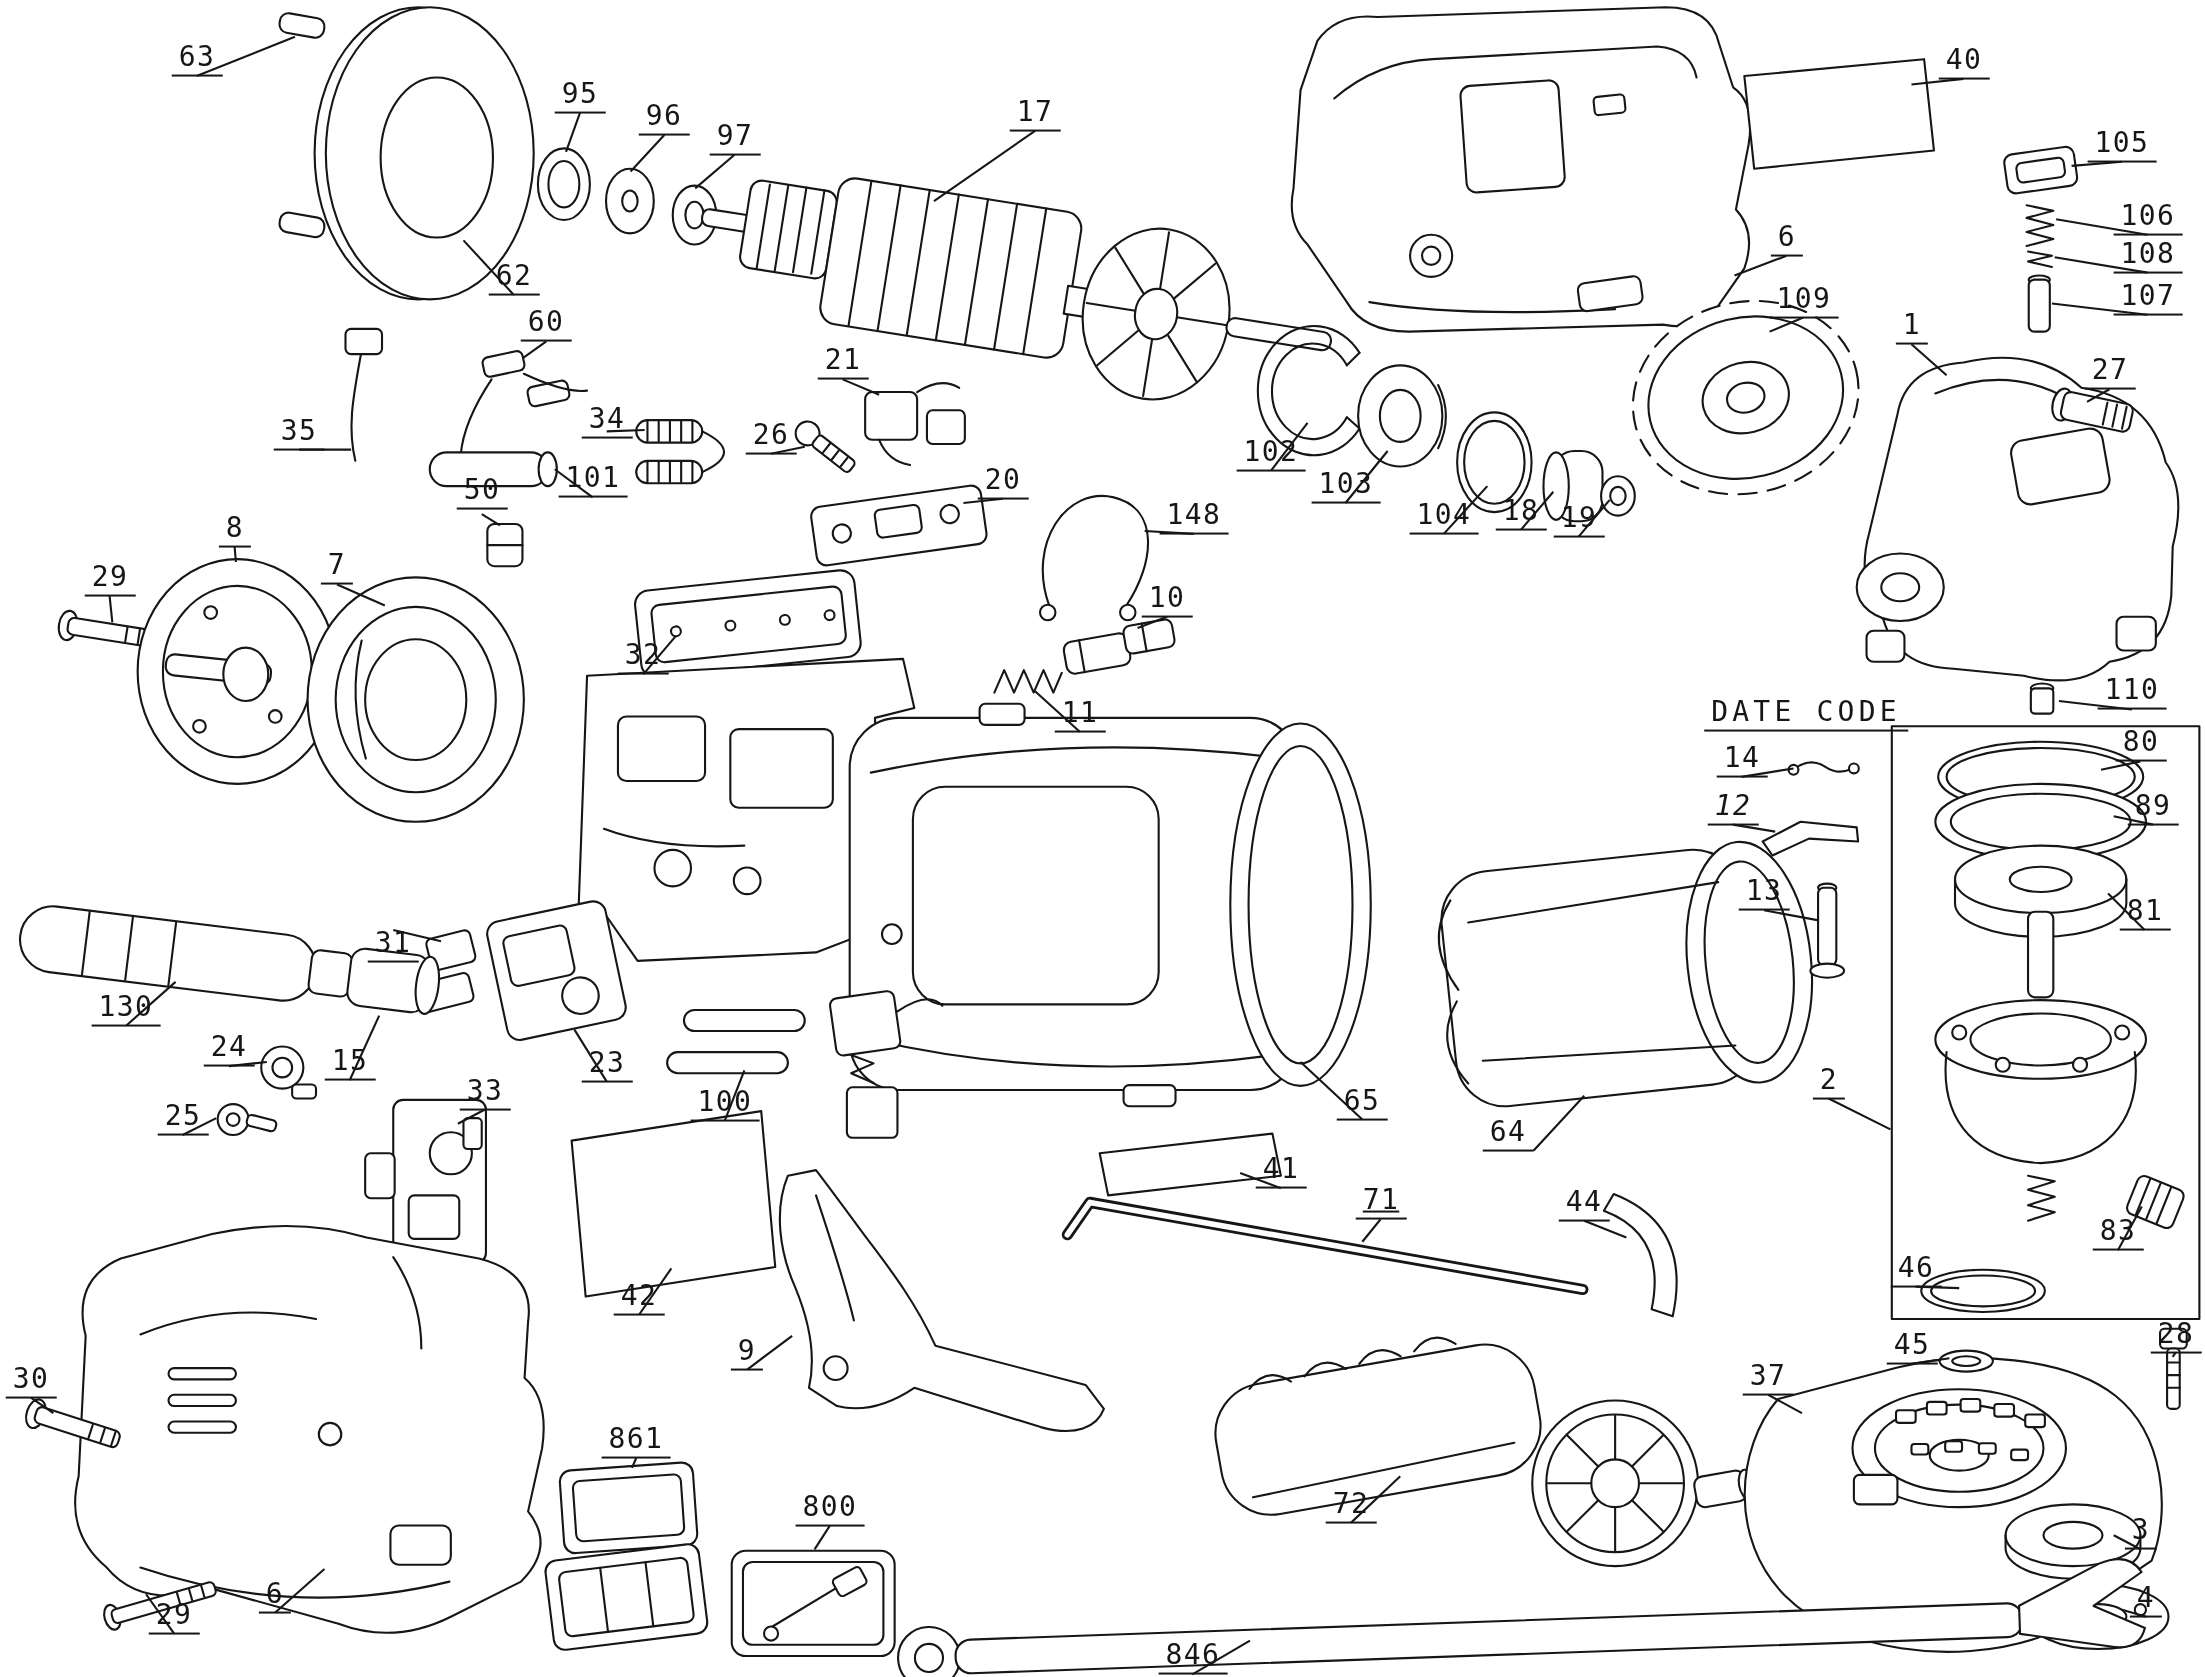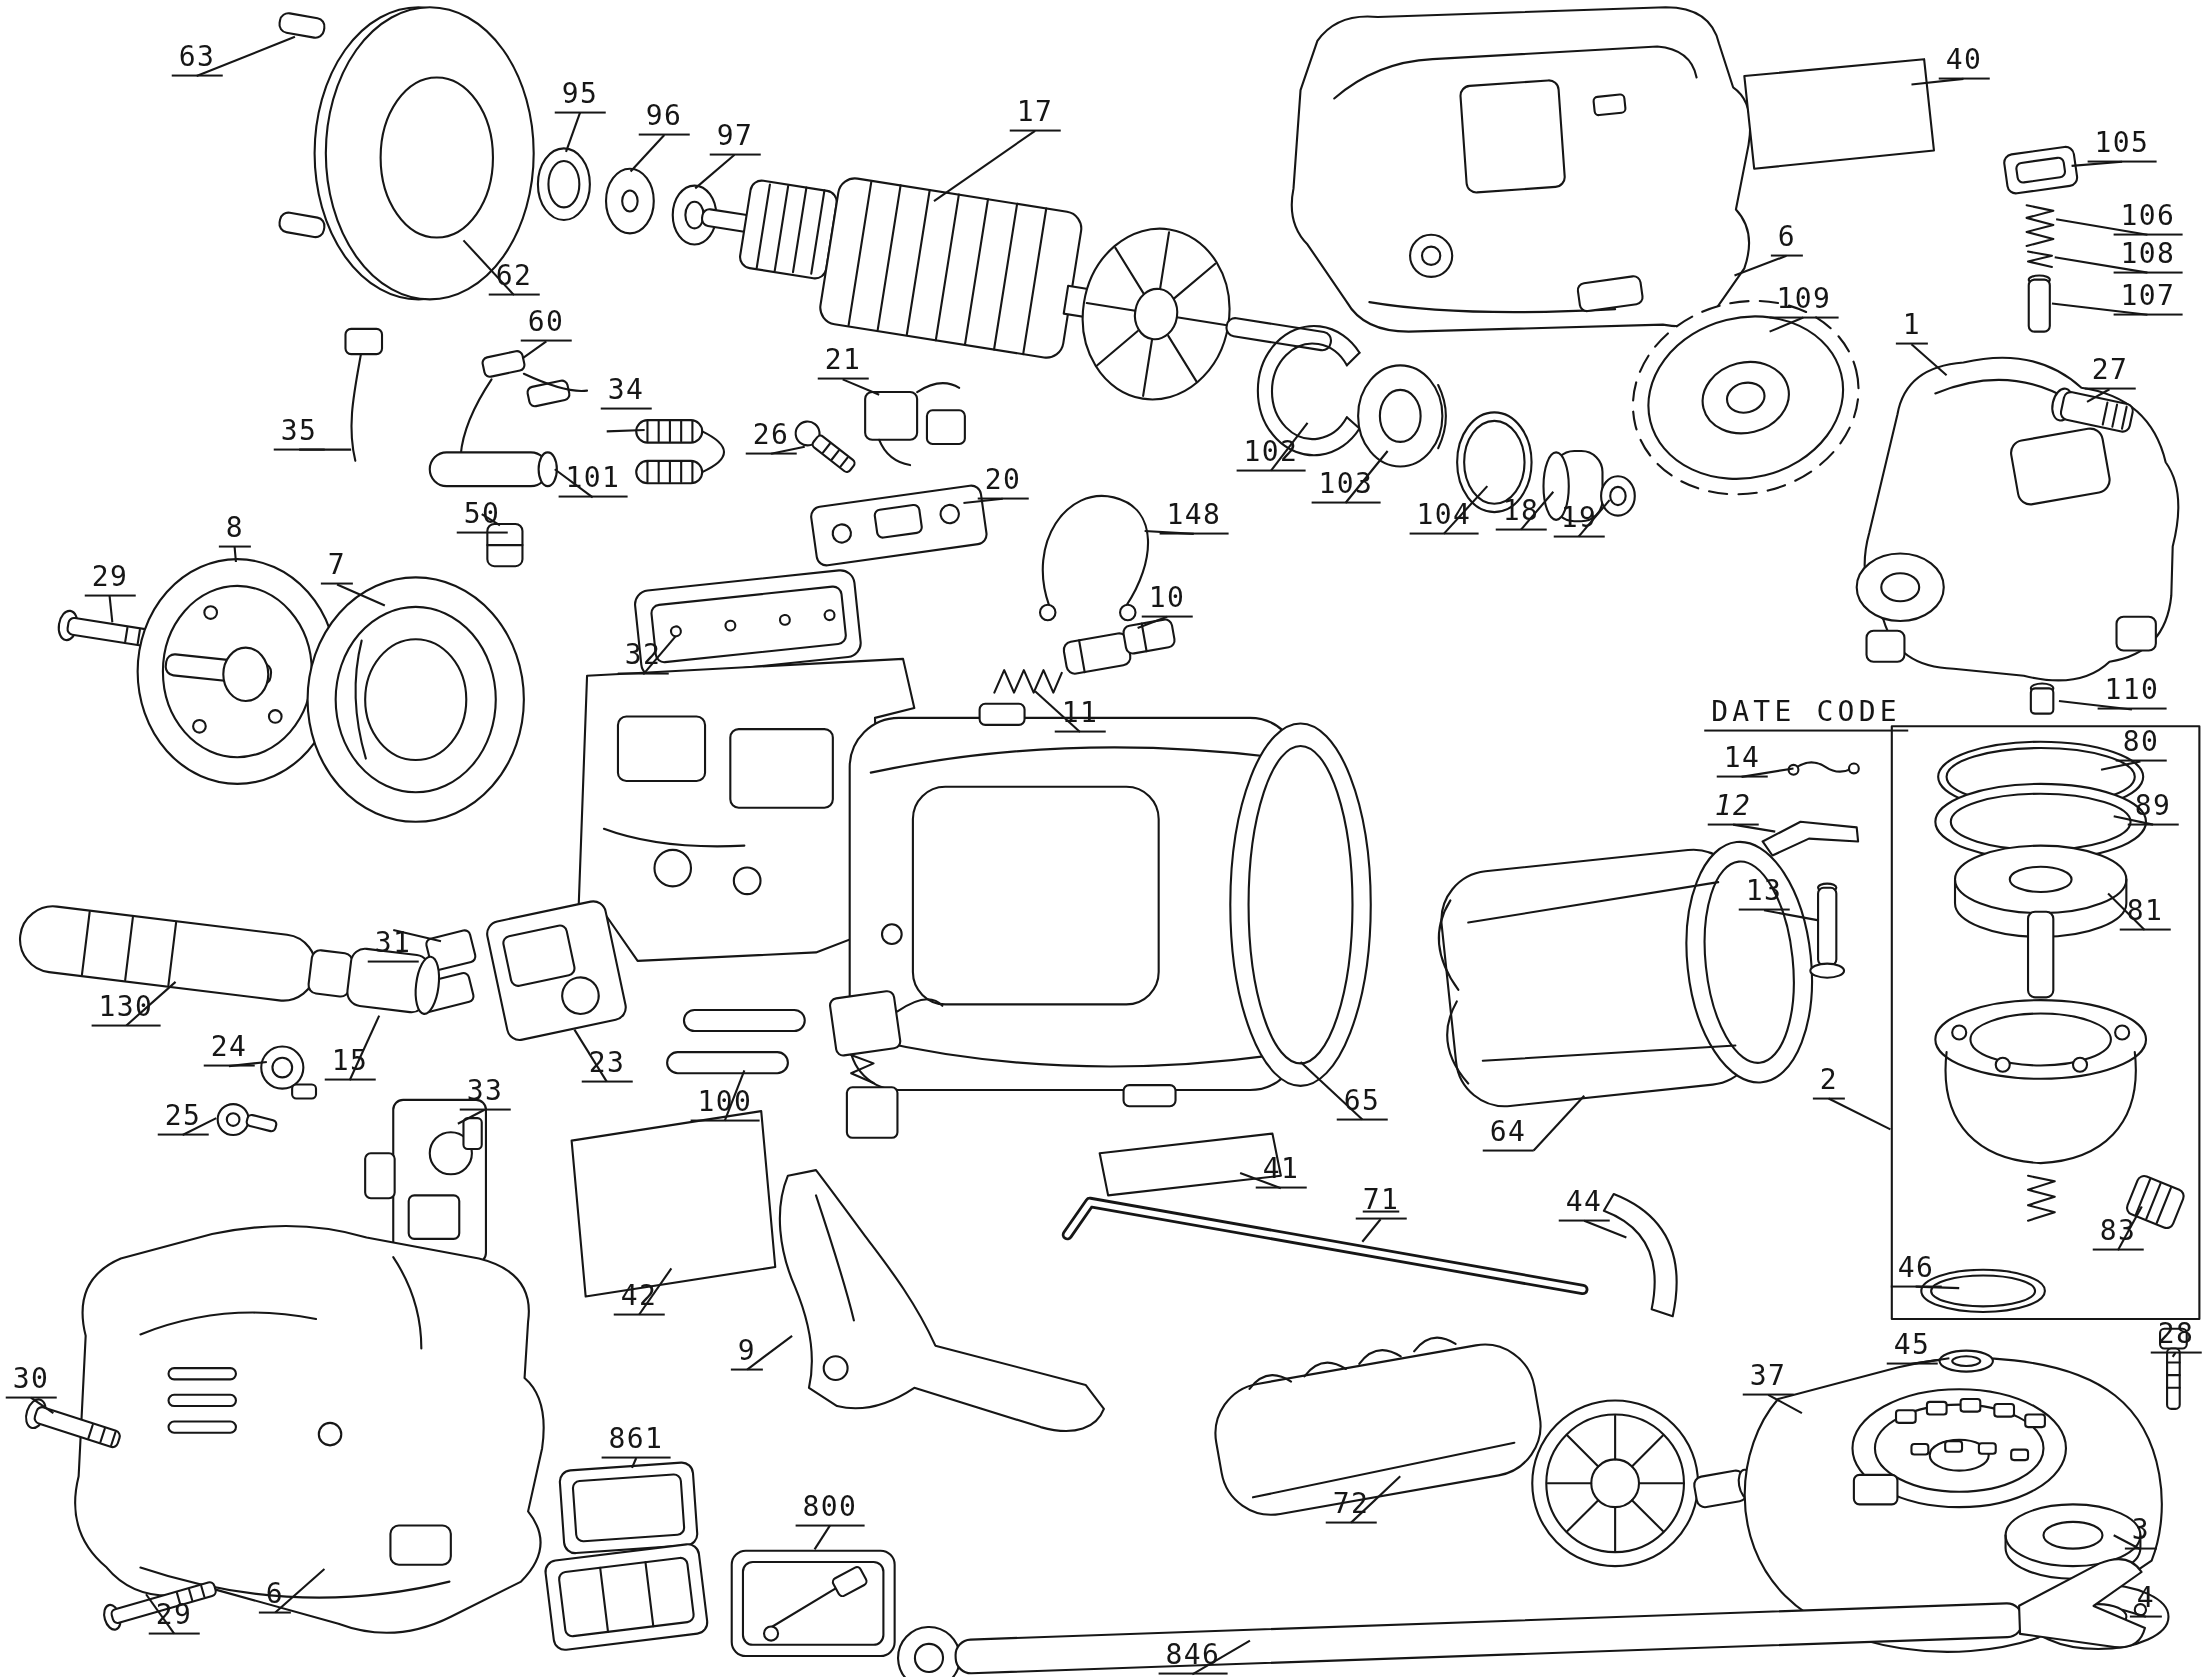--- a/index.html
+++ b/index.html
@@ -645,27 +645,27 @@
       <div class="callout" style="left: 1787px; top: 239px;">6</div>
       <div class="callout" style="left: 1804px; top: 301px;">109</div>
       <div class="callout" style="left: 1912px; top: 327px;">1</div>
       <div class="callout" style="left: 2110px; top: 372px;">27</div>
       <div class="callout" style="left: 514px; top: 278px;">62</div>
       <div class="callout" style="left: 546px; top: 324px;">60</div>
       <div class="callout" style="left: 843px; top: 362px;">21</div>
       <div class="callout" style="left: 1271px; top: 454px;">102</div>
       <div class="callout" style="left: 1346px; top: 486px;">103</div>
       <div class="callout" style="left: 299px; top: 433px;">35</div>
-      <div class="callout" style="left: 607px; top: 392px; margin-left: 19px;">34</div>
+      <div class="callout" style="left: 607px; top: 421px;">34</div>
       <div class="callout" style="left: 593px; top: 480px;">101</div>
       <div class="callout" style="left: 771px; top: 437px;">26</div>
       <div class="callout" style="left: 1444px; top: 517px;">104</div>
       <div class="callout" style="left: 1521px; top: 513px;">18</div>
       <div class="callout" style="left: 1579px; top: 520px;">19</div>
-      <div class="callout" style="left: 482px; top: 516px;">50</div>
+      <div class="callout" style="left: 482px; top: 492px;">50</div>
       <div class="callout" style="left: 1003px; top: 482px;">20</div>
       <div class="callout" style="left: 1194px; top: 517px;">148</div>
       <div class="callout" style="left: 235px; top: 530px;">8</div>
       <div class="callout" style="left: 110px; top: 579px;">29</div>
       <div class="callout" style="left: 337px; top: 567px;">7</div>
       <div class="callout" style="left: 1167px; top: 600px;">10</div>
       <div class="callout" style="left: 1080px; top: 715px;">11</div>
       <div class="callout" style="left: 2132px; top: 692px;">110</div>
       <div class="callout" style="left: 2141px; top: 744px;">80</div>
       <div class="callout" style="left: 2153px; top: 808px;">89</div>

